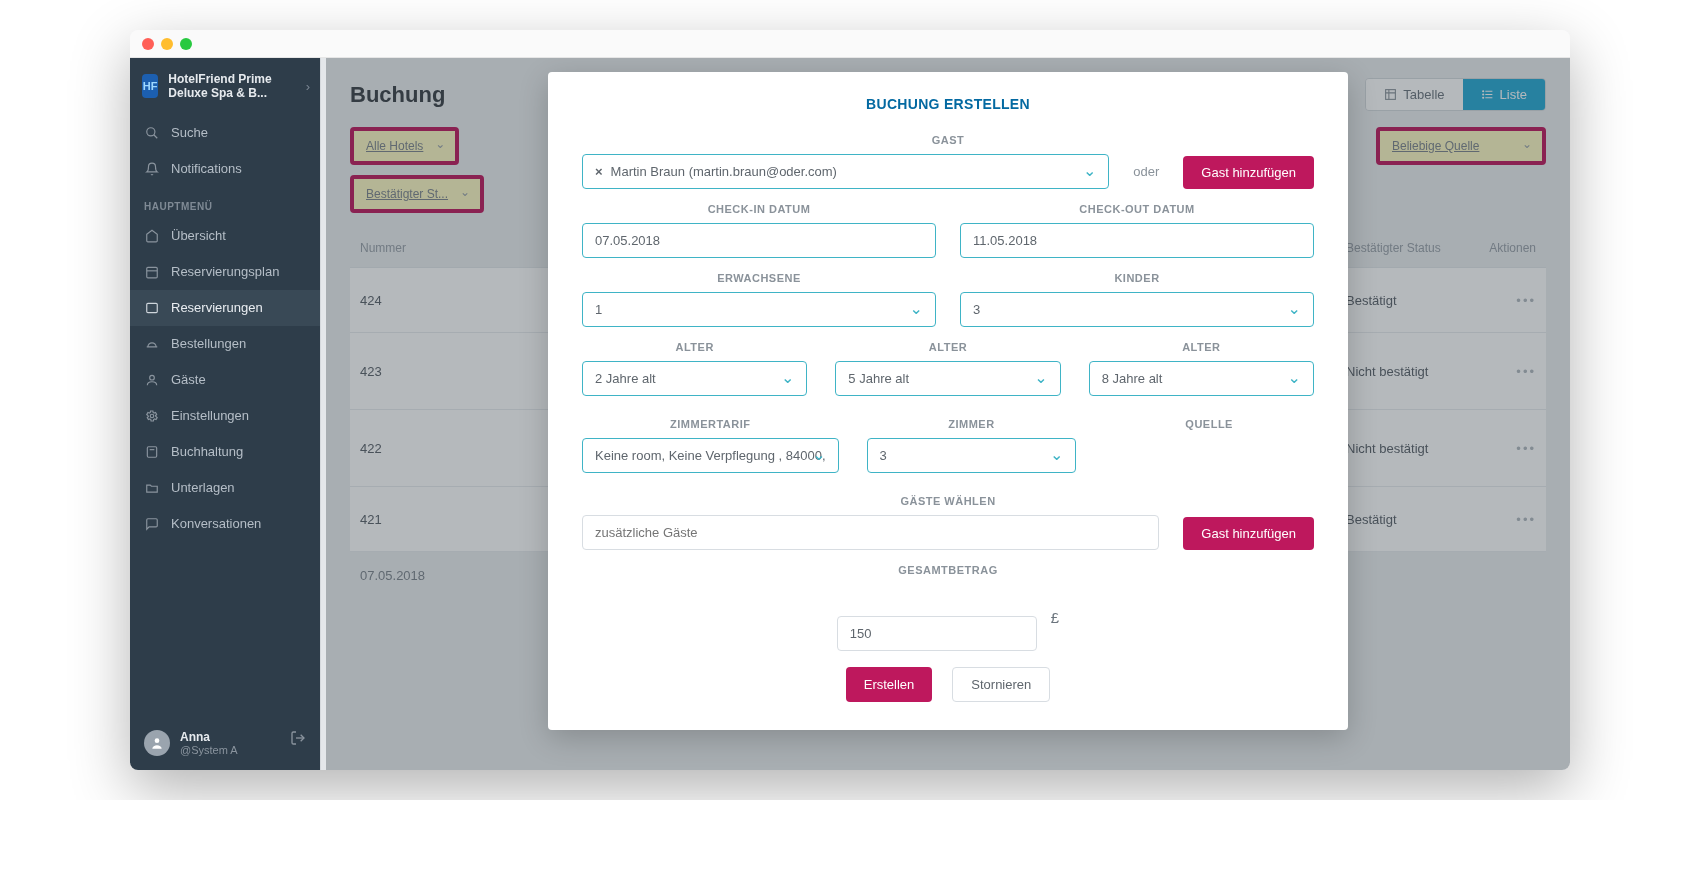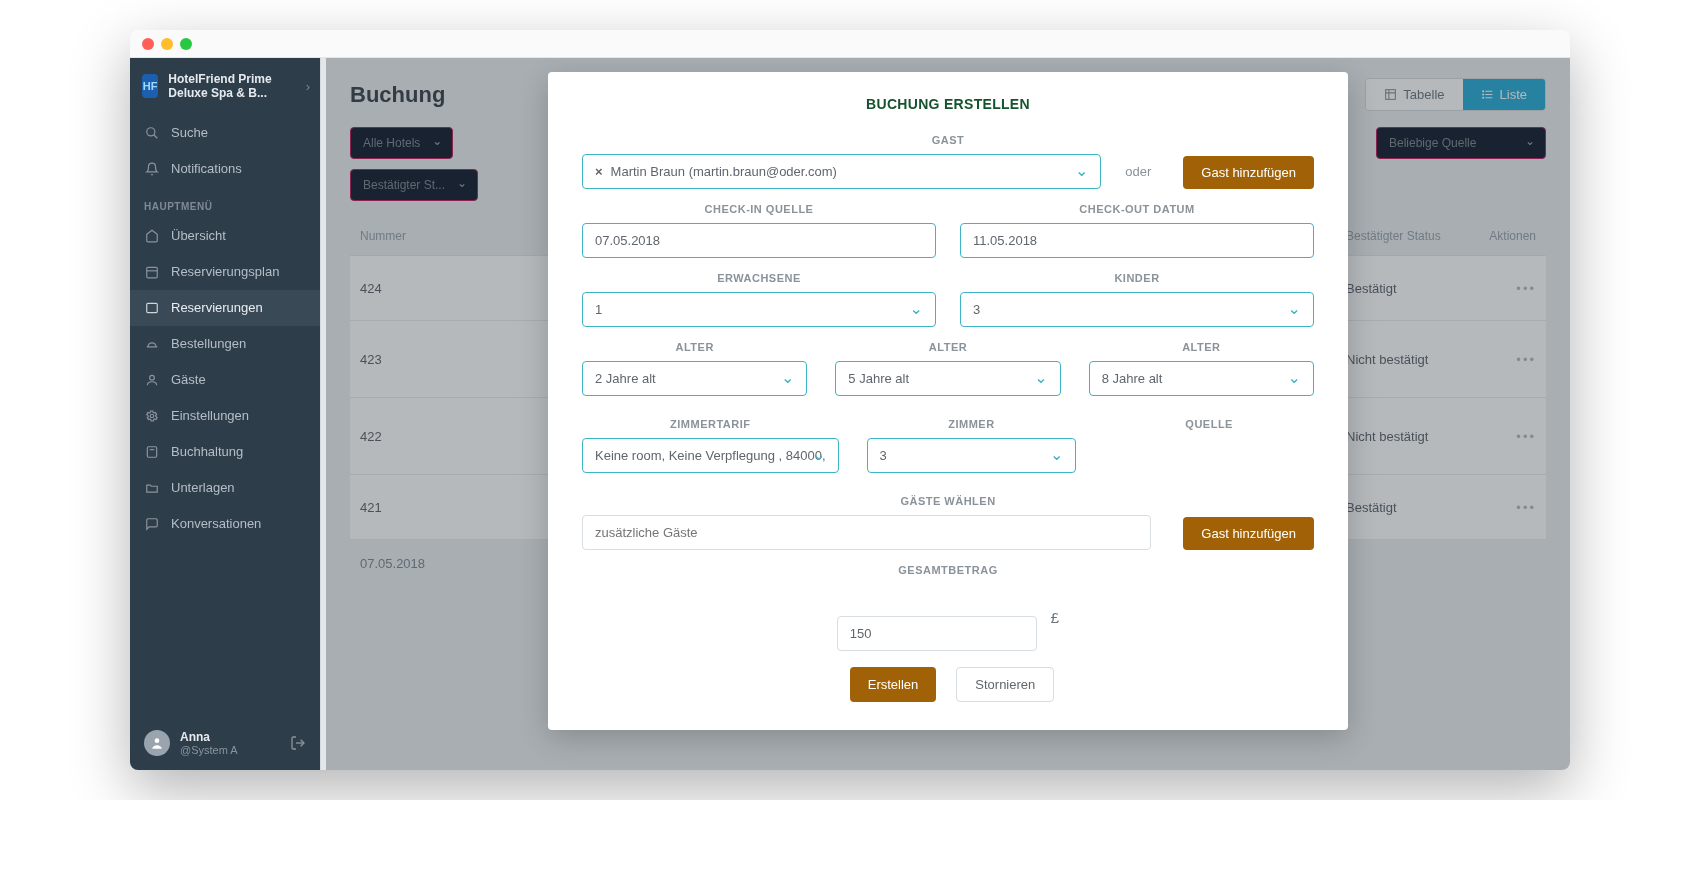--- a/index.html
+++ b/index.html
@@ -28,68 +28,68 @@
 .brand { padding: 14px 12px; display: flex; align-items: center; gap: 10px; color: #e6eaee; position: relative;}
 .brand-logo { width: 24px; height: 24px; background: #1c5fb0; border-radius: 4px; display:flex; align-items:center; justify-content:center; color:#9fd8ff; font-size:11px; font-weight:700;}
 .brand-text { font-size: 12px; line-height: 1.2; font-weight: 600; }
 .brand-chevron { position: absolute; right: 10px; color: #7a8693; }
 
 .nav-item { display: flex; align-items: center; gap: 11px; padding: 10px 14px; cursor: pointer; }
 .nav-item.active { background: #394956; color: #e9edf1; }
 .nav-icon { width: 16px; height: 16px; display:flex; align-items:center; justify-content:center; }
 .nav-section { padding: 14px 14px 6px; font-size: 10px; letter-spacing: .5px; color: #7f8a95; font-weight: 600;}
 
-.sidebar-footer { margin-top: auto; padding: 14px; display:flex; align-items:center; gap:10px; }
+.sidebar-footer { margin-top: auto; padding: 14px; display:flex; gap:10px; }
 .avatar { width: 26px; height: 26px; border-radius: 50%; background: #9aa4ae; display:flex; align-items:center; justify-content:center; }
 .user-name { font-size: 12px; color:#e6eaee; font-weight:600;}
 .user-sub { font-size: 11px; color:#8a949e;}
 .logout { margin-left:auto; color:#8a949e;}
 
 .main { flex: 1; background: #eceef0; position: relative; overflow: hidden; }
 .main-header { display:flex; align-items:center; padding: 20px 24px 10px; }
 .page-title { font-size: 22px; font-weight: 600; color:#3a3f45;}
 .view-toggle { margin-left:auto; display:flex; border:1px solid #d5dade; border-radius:4px; overflow:hidden;}
 .view-btn { padding: 8px 18px; font-size:13px; display:flex; align-items:center; gap:6px; background:#fff; color:#6b747d; cursor:pointer;}
 .view-btn.active { background:#25a9d5; color:#fff;}
 
 .filters { display:flex; gap:10px; padding: 6px 24px 10px; flex-wrap: wrap;}
-.filter { background:#0f172a; border:1px solid #be185d; border-radius:4px; padding:8px 32px 8px 12px; font-size:12px; color:#7d858d; position:relative; cursor:pointer;}
+.filter { background:#fef9c3; border:4px solid #be185d; border-radius:4px; padding:8px 32px 8px 12px; font-size:12px; color:#7d858d; position:relative; cursor:pointer;text-decoration:underline;}
 .filter::after{ content:"⌄"; position:absolute; right:10px; top:6px; color:#9aa3ab;}
 
 .table { padding: 6px 24px; }
 .thead { display:flex; padding:12px 10px; font-size:12px; color:#98a0a8; border-bottom:1px solid #e2e6ea;}
 .col-num{width:110px;} .col-status{width:130px; display:flex; align-items:center;} .col-conf{width:110px;} .col-act{width:80px; text-align:right;}
 .row { display:flex; align-items:center; background:#fff; padding:22px 10px; border-bottom:1px solid #e9ecef; font-size:13px; color:#5a6169;}
 .badge { padding:4px 18px; border-radius:12px; font-size:11px; color:#fff; display:inline-block; text-align:center;}
 .badge.new { background:#28a178;} .badge.abort{ background:#6d767e;}
 .dots { color:#b1b8bf; letter-spacing:2px;}
 
 .dragbar { width:6px; background:#e4e7ea; border-left:1px solid #d5d9dd;}
 
 
 .overlay { position:absolute; inset:0; background:rgba(44,54,64,0.35);}
 .modal {
   position:absolute; left:50%; top:14px; transform:translateX(-50%);
   width: 800px; background:#fff; border-radius:4px; padding: 24px 34px 28px;
   box-shadow: 0 8px 30px rgba(0,0,0,.2);
 }
-.modal h2 { text-align:center; font-size:14px; font-weight:700; letter-spacing:.3px; color:#14532d; margin-bottom: 22px;}
+.modal h2 { text-align:center; font-size:14px; font-weight:700; letter-spacing:.3px; color:#0369a1; margin-bottom: 22px;}
 .label { text-align:center; font-size:11px; font-weight:700; color:#8a929a; letter-spacing:.5px; margin-bottom:8px;}
 .ctrl { border:1px solid #3fb4c6; border-radius:4px; padding:9px 12px; font-size:13px; color:#5f666d; width:100%; background:#fff; position:relative;}
 .ctrl.plain { border-color:#d8dde2;margin-top:32px;}
 .select::after{ content:"⌄"; position:absolute; right:12px; top:6px; color:#3fb4c6; font-size:16px;}
 .row-f { display:flex; gap:24px; margin-bottom:14px;}
 .col-f { flex:1; }
 .col-3 { display:flex; gap:28px; margin-bottom:22px;}
 .col-3 > div{flex:1;}
 .guest-row{ display:flex; gap:24px; align-items:flex-end; margin-bottom:14px;}
 .guest-row .gsel{flex:1;}
 .guest-row .oder{ color:#8a929a; font-size:13px; padding-bottom:10px;}
 .btn { padding:9px 18px; border-radius:4px; border:none; font-size:13px; cursor:pointer;}
-.btn.primary{ background:#a16207; color:#fff;margin-left:8px;}
+.btn.primary{ background:#be185d; color:#fff;}
 .btn.outline{ background:#fff; color:#5f666d; border:1px solid #d8dde2;}
 .guest-chip { display:inline-flex; align-items:center; gap:8px;}
 .chip-x{ color:#5f666d; font-weight:700; cursor:pointer;}
 .total-row{ display:flex; justify-content:center; align-items:center; gap:14px; margin: 4px 0 16px;}
 .total-input{ width:200px; }
 .currency{ color:#6b747d; font-size:15px;}
 .actions{ display:flex; justify-content:center; gap:20px;}
 .input-style{ border:1px solid #d8dde2; border-radius:4px; padding:9px 12px; font-size:13px; color:#9aa2aa; width:100%;}
 svg { display:block;}
 </style>
@@ -332,21 +332,21 @@
                 <span>Martin Braun (martin.braun@oder.com)</span>
               </span>
             </div>
           </div>
           <div class="oder">oder</div>
           <button class="btn primary">Gast hinzufügen</button>
         </div>
 
         <div class="row-f">
           <div class="col-f">
-            <div class="label">CHECK-IN QUELLE</div>
+            <div class="label">CHECK-IN DATUM</div>
             <div class="ctrl">07.05.2018</div>
           </div>
           <div class="col-f">
             <div class="label">CHECK-OUT DATUM</div>
             <div class="ctrl">11.05.2018</div>
           </div>
         </div>
 
         <div class="row-f">
           <div class="col-f">

